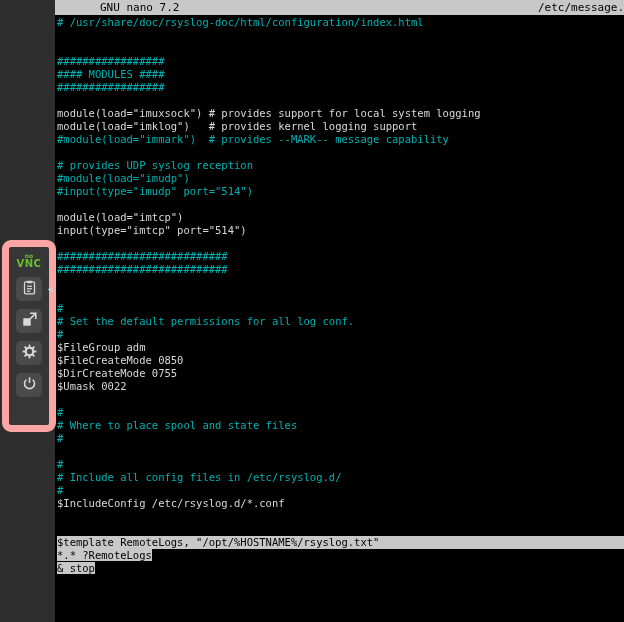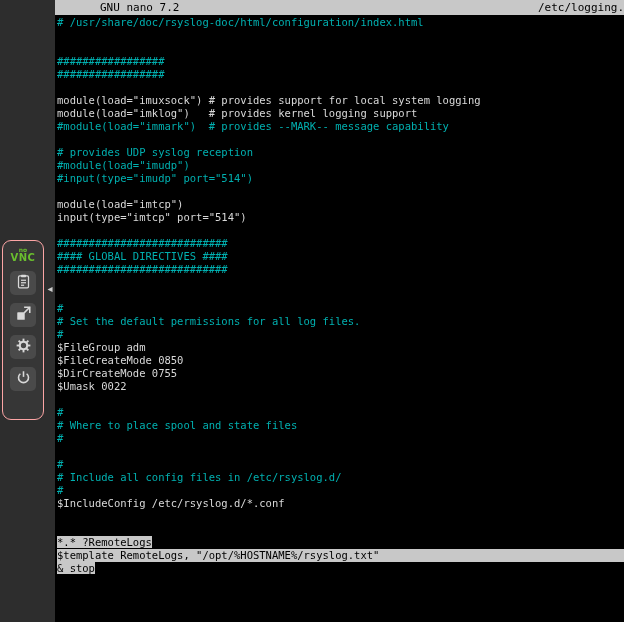--- a/index.html
+++ b/index.html
@@ -29,21 +29,21 @@
   .line{
     height:13px;line-height:13px;font-size:10.5px;white-space:pre;
   }
   .comment{color:#00b0b0;}
   .code{color:#d9d9d9;}
   .hl-full{background:#c8c8c8;color:#000;}
   .hl-text{background:#c8c8c8;color:#000;}
   
   .vnc-panel{
     position:absolute;left:2px;top:240px;width:40px;height:178px;
-    background:#363636;border:1px solid #fca5a5;border-radius:9px;
+    background:#363636;border:7px solid #fca5a5;border-radius:9px;
     display:flex;flex-direction:column;align-items:center;
   }
   .logo{margin-top:6px;text-align:center;line-height:1;}
   .logo-no{font-family:"DejaVu Sans",sans-serif;font-size:6px;color:#6abf2e;font-weight:bold;}
   .logo-vnc{font-family:"DejaVu Sans",sans-serif;font-size:10px;color:#6abf2e;font-weight:bold;letter-spacing:0.5px;}
   .vbtn{
     width:26px;height:24px;margin-top:8px;border-radius:5px;
     background:#4a4a4a;display:flex;align-items:center;justify-content:center;
     cursor:pointer;
   }
@@ -55,65 +55,65 @@
   }
 </style>
 </head>
 <body>
 
 <div class="left-strip"></div>
 
 <div class="terminal">
   <div class="titlebar">
     <span class="t-left">GNU nano 7.2</span>
-    <span class="t-right">/etc/logging.</span>
+    <span class="t-right">/etc/message.</span>
   </div>
   <div class="editor">
       <div class="line comment"># /usr/share/doc/rsyslog-doc/html/configuration/index.html</div>
       <div class="line code"> </div>
       <div class="line code"> </div>
       <div class="line comment">#################</div>
+      <div class="line comment">#### MODULES ####</div>
       <div class="line comment">#################</div>
       <div class="line code"> </div>
       <div class="line code">module(load="imuxsock") # provides support for local system logging</div>
       <div class="line code">module(load="imklog")   # provides kernel logging support</div>
       <div class="line comment">#module(load="immark")  # provides --MARK-- message capability</div>
       <div class="line code"> </div>
       <div class="line comment"># provides UDP syslog reception</div>
       <div class="line comment">#module(load="imudp")</div>
       <div class="line comment">#input(type="imudp" port="514")</div>
       <div class="line code"> </div>
       <div class="line code">module(load="imtcp")</div>
       <div class="line code">input(type="imtcp" port="514")</div>
       <div class="line code"> </div>
       <div class="line comment">###########################</div>
-      <div class="line comment">#### GLOBAL DIRECTIVES ####</div>
       <div class="line comment">###########################</div>
       <div class="line code"> </div>
       <div class="line code"> </div>
       <div class="line comment">#</div>
-      <div class="line comment"># Set the default permissions for all log files.</div>
+      <div class="line comment"># Set the default permissions for all log conf.</div>
       <div class="line comment">#</div>
       <div class="line code">$FileGroup adm</div>
       <div class="line code">$FileCreateMode 0850</div>
       <div class="line code">$DirCreateMode 0755</div>
       <div class="line code">$Umask 0022</div>
       <div class="line code"> </div>
       <div class="line comment">#</div>
       <div class="line comment"># Where to place spool and state files</div>
       <div class="line comment">#</div>
       <div class="line code"> </div>
       <div class="line comment">#</div>
       <div class="line comment"># Include all config files in /etc/rsyslog.d/</div>
       <div class="line comment">#</div>
       <div class="line code">$IncludeConfig /etc/rsyslog.d/*.conf</div>
       <div class="line code"> </div>
       <div class="line code"> </div>
+      <div class="line code hl-full">$template RemoteLogs, "/opt/%HOSTNAME%/rsyslog.txt"</div>
       <div class="line code"><span class="hl-text">*.* ?RemoteLogs</span></div>
-      <div class="line code hl-full">$template RemoteLogs, "/opt/%HOSTNAME%/rsyslog.txt"</div>
       <div class="line code"><span class="hl-text">&amp; stop</span></div>
     </div>
 </div>
 
 <div class="vnc-panel">
   <div class="logo">
     <div class="logo-no">no</div>
     <div class="logo-vnc">VNC</div>
   </div>
   <div class="vbtn">

